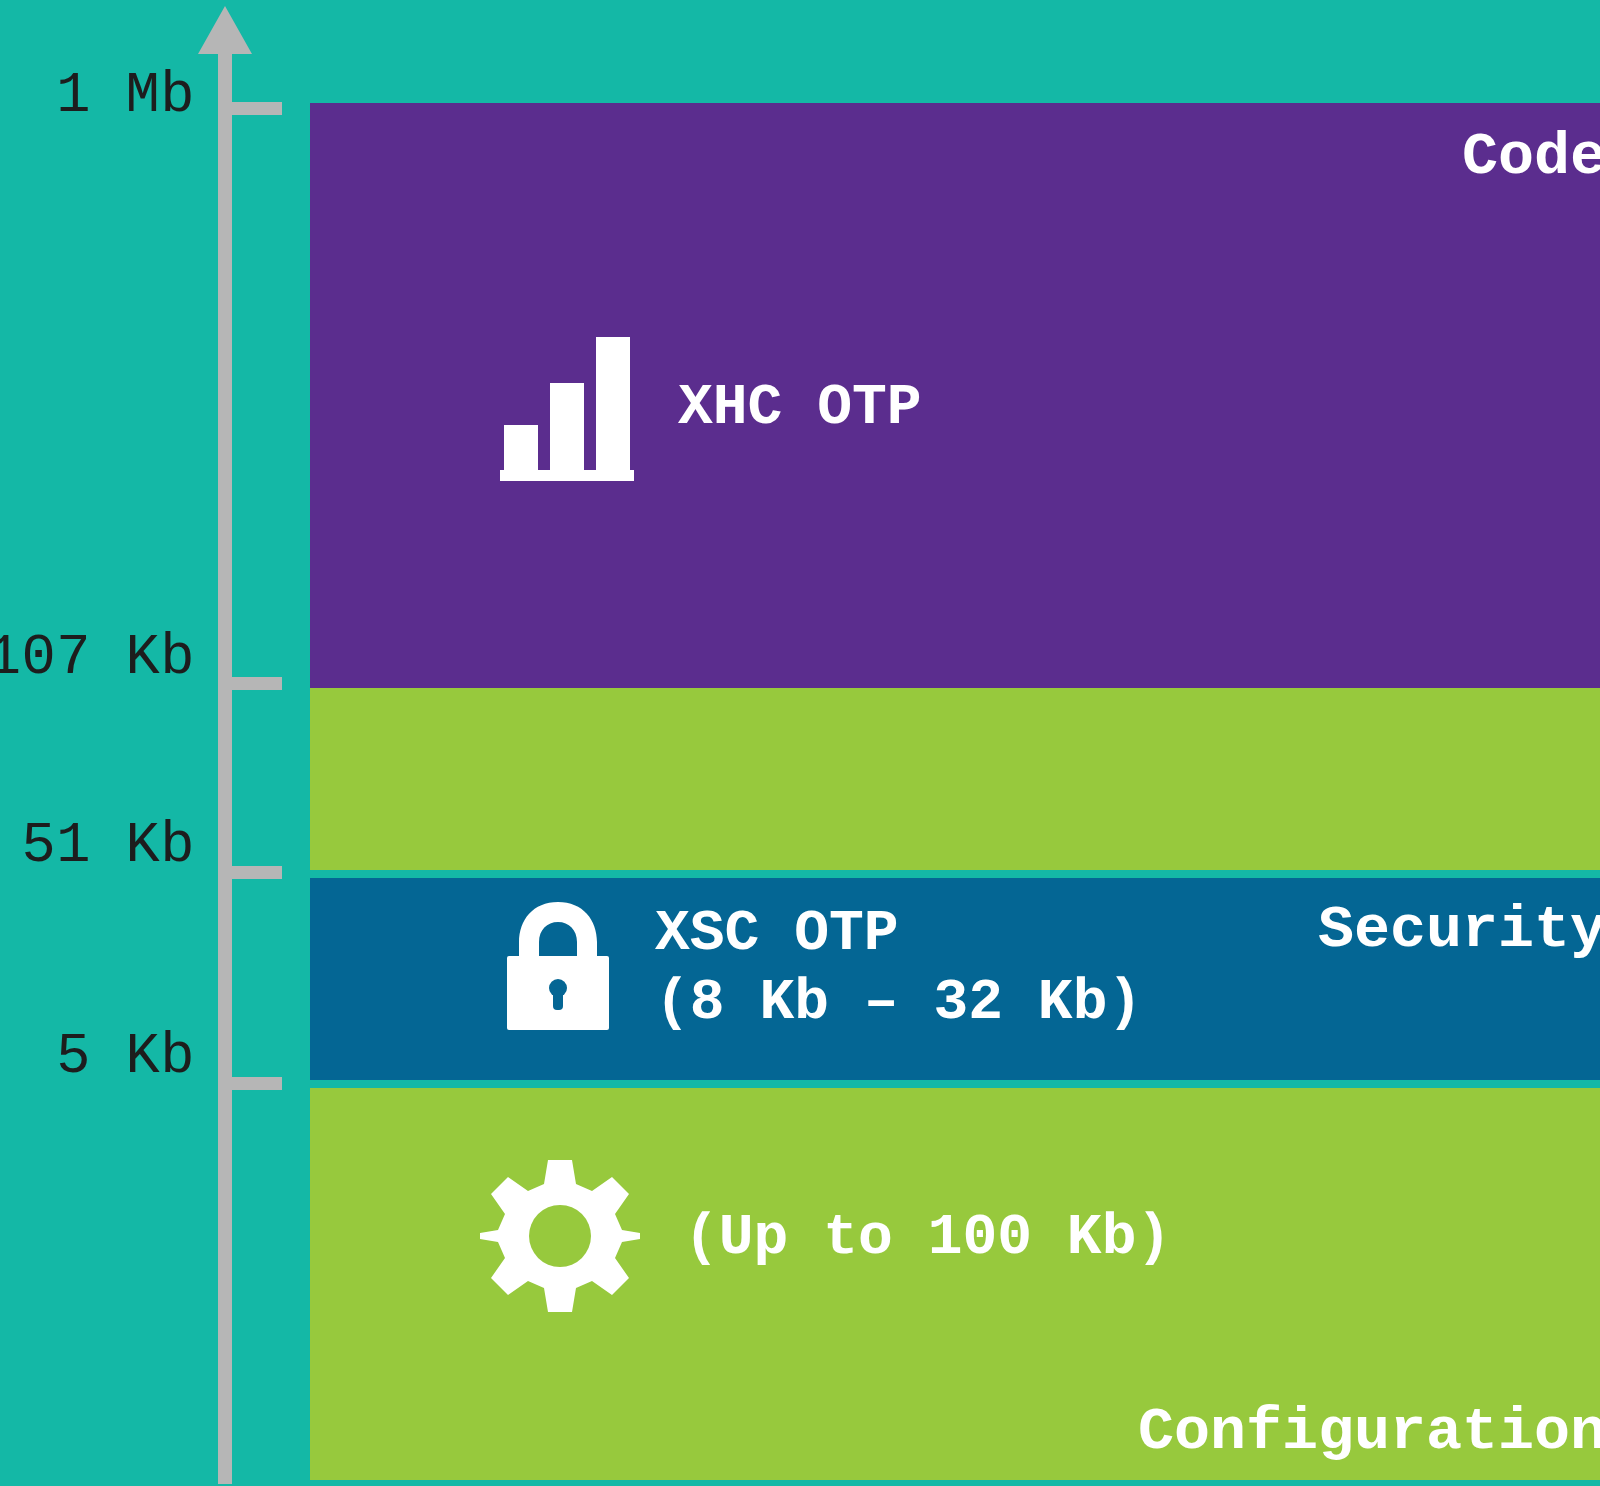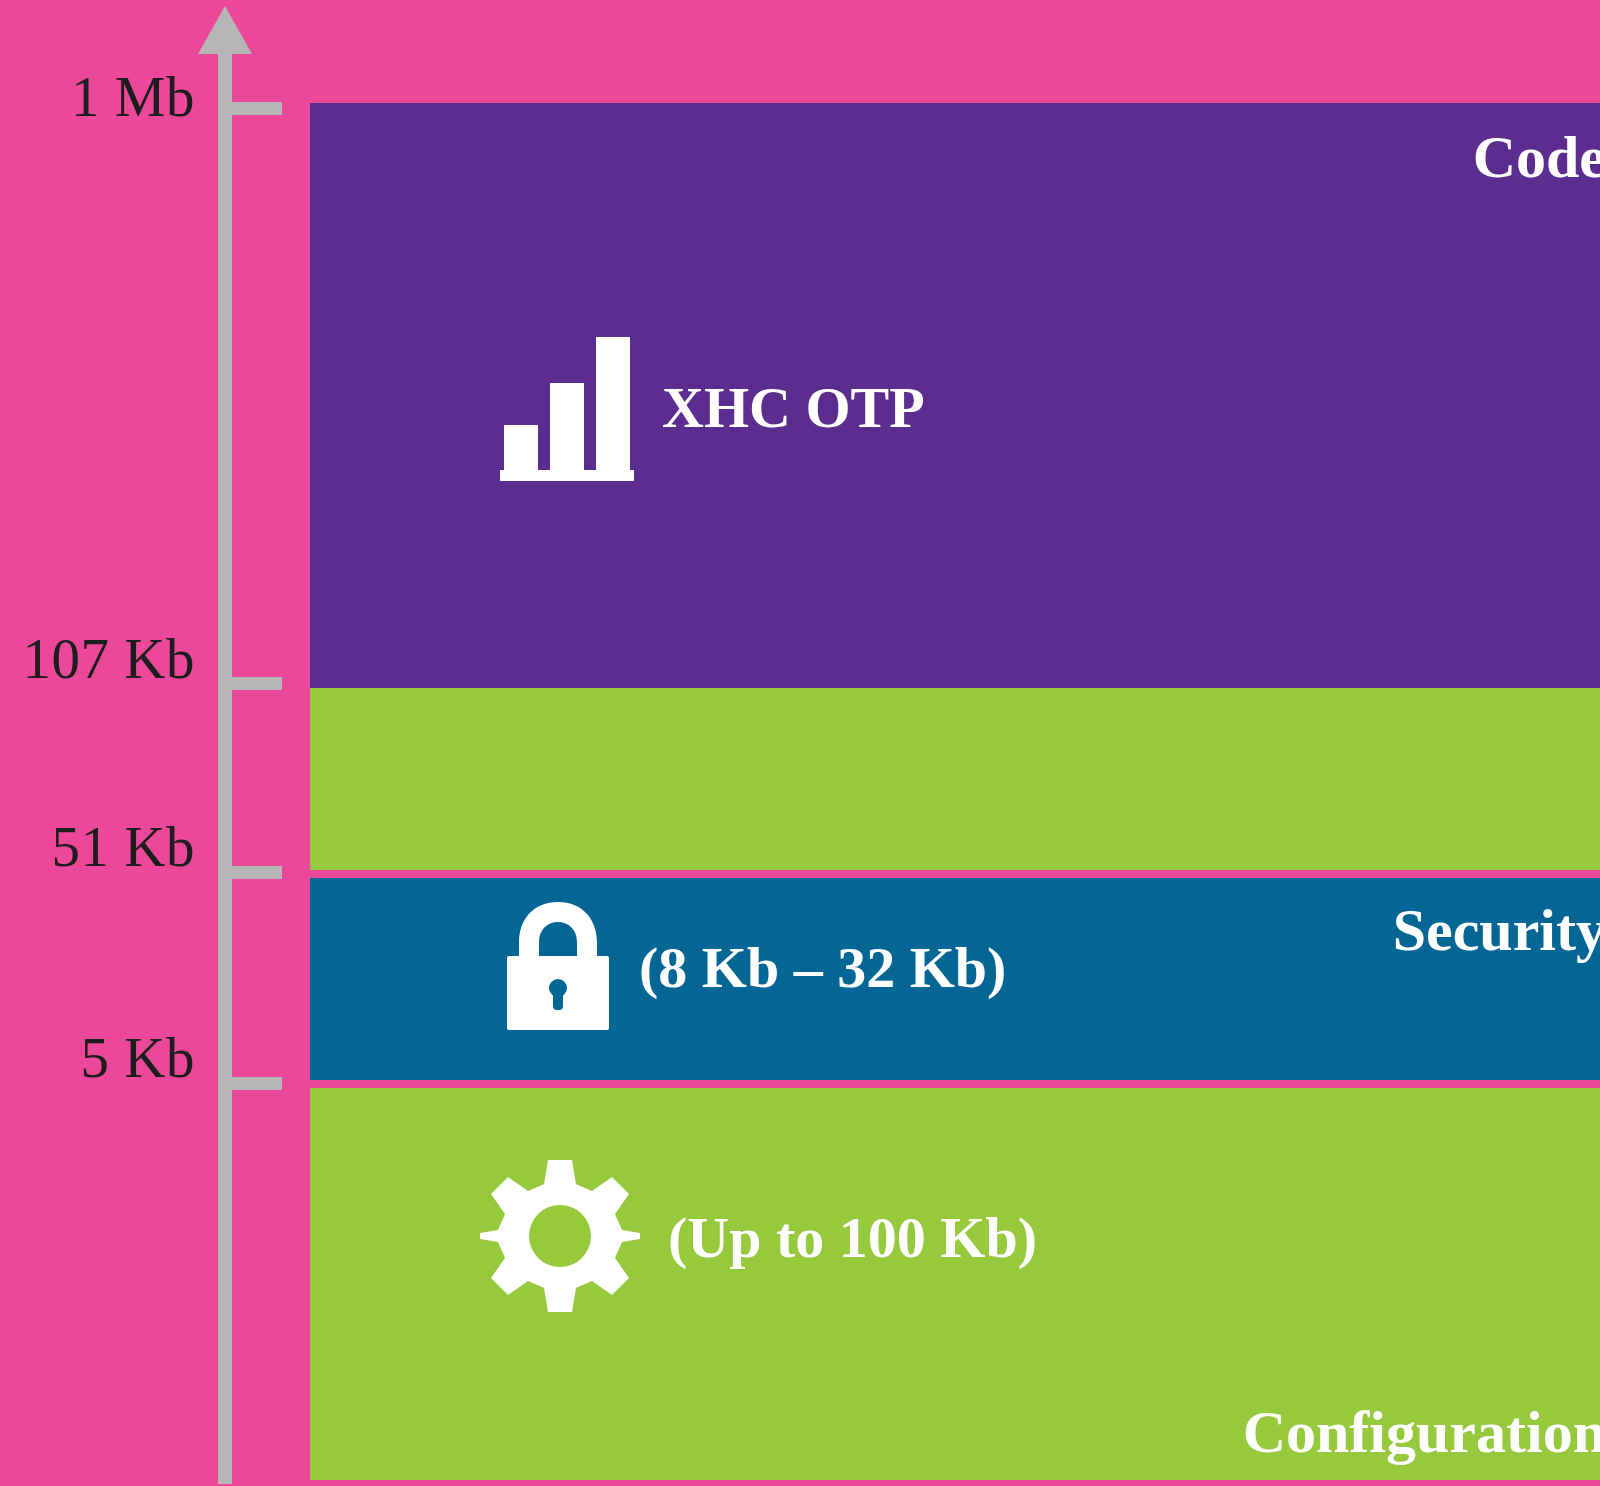--- a/index.html
+++ b/index.html
@@ -4,23 +4,23 @@
 <style>
   html, body {
     margin: 0;
     padding: 0;
     background: #ffffff;
   }
   #stage {
     position: relative;
     width: 1600px;
     height: 1486px;
-    background: #ec4899;
+    background: #14b8a6;
     overflow: hidden;
-    font-family: Liberation Serif, serif;
+    font-family: Liberation Mono, monospace;
   }
 
   
   .axis-shaft {
     position: absolute;
     left: 218px;
     top: 52px;
     width: 14px;
     height: 1432px;
     background: #b6b6b6;
@@ -73,21 +73,21 @@
     white-space: nowrap;
     line-height: 1;
   }
   .corner-tr { right: -6px; }
   .corner-br { right: -6px; }
 
   .row-content {
     position: absolute;
     display: flex;
     align-items: center;
-    gap: 28px;
+    gap: 44px;
   }
   .icon-box {
     flex: 0 0 auto;
     display: block;
   }
   .row-text {
     color: #ffffff;
     font-size: 58px;
     font-weight: 700;
     line-height: 1.18;
@@ -145,20 +145,21 @@
         <svg width="106" height="132" viewBox="0 0 106 132" xmlns="http://www.w3.org/2000/svg">
           <path d="M53 2 C28 2 14 20 14 42 L14 58 L34 58 L34 42
                    C34 30 42 22 53 22 C64 22 72 30 72 42 L72 58
                    L92 58 L92 42 C92 20 78 2 53 2 Z" fill="#ffffff"></path>
           <rect x="2" y="56" width="102" height="74" rx="2" fill="#ffffff"></rect>
           <circle cx="53" cy="88" r="9" fill="#046694"></circle>
           <rect x="48" y="88" width="10" height="22" rx="4" fill="#046694"></rect>
         </svg>
       </span>
       <span class="row-text">
+        <span class="ln">XSC OTP</span>
         <span class="ln">(8 Kb – 32 Kb)</span>
       </span>
     </div>
   </div>
 
   <div class="band band-green" style="top:1088px;height:392px">
 
     <div class="corner-label corner-br" style="bottom:18px">Configuration</div>
 
     <div class="row-content" style="left:170px; top:68px">

